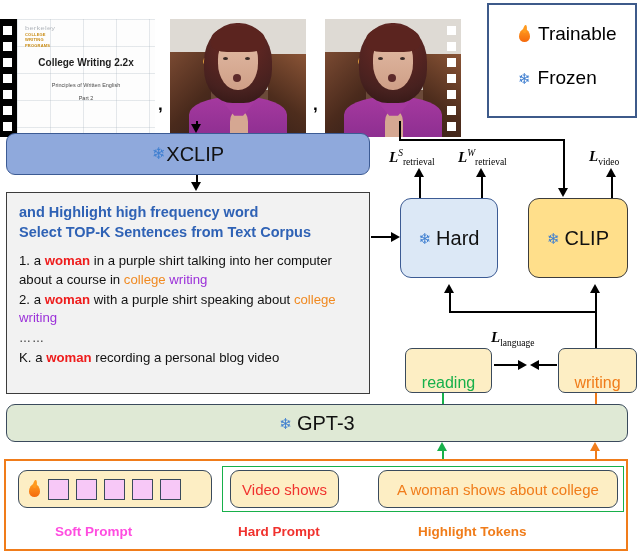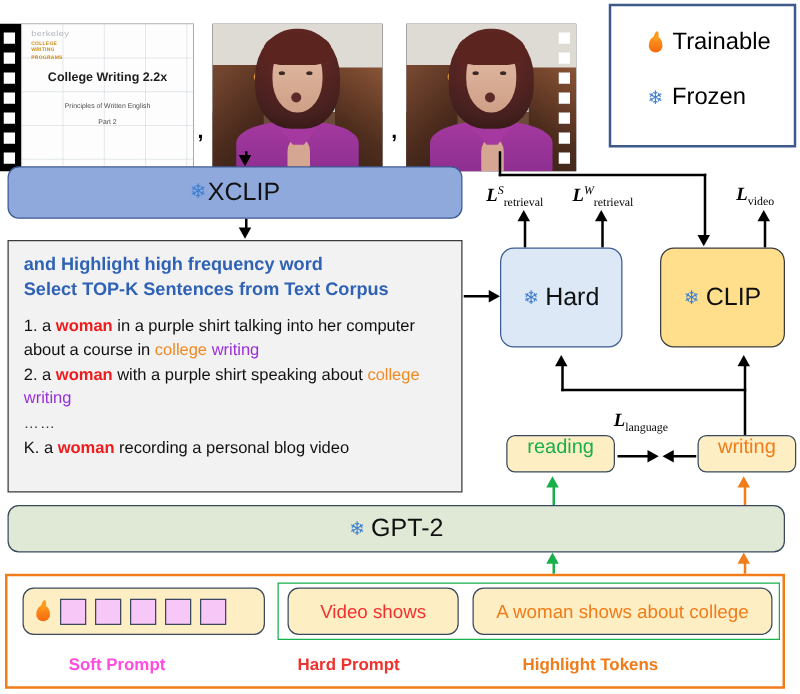--- a/index.html
+++ b/index.html
@@ -100,22 +100,22 @@
   .modname{font-size:20px;color:#111;display:flex;align-items:center;gap:5px;}
   .modname .snow{font-size:15px;}
 
   .gpt2{position:absolute;left:6px;top:404px;width:622px;height:38px;
     background:#dfe9d5;border:1.8px solid #3a4a5c;border-radius:9px;
     display:flex;align-items:center;justify-content:center;box-sizing:border-box;}
   .gpt2-label{font-size:20px;color:#111;display:flex;align-items:center;gap:5px;}
   .gpt2-label .snow{font-size:15px;}
 
   
-  .tok{position:absolute;height:30px;background:#fdeec4;border:1.6px solid #3a4a5c;border-radius:7px;
-    display:flex;align-items:flex-start;justify-content:center;box-sizing:border-box;font-size:16px;}
+  .tok{position:absolute;height:45px;background:#fdeec4;border:1.6px solid #3a4a5c;border-radius:7px;
+    display:flex;align-items:flex-end;justify-content:center;box-sizing:border-box;font-size:16px;}
   .tok-reading{left:405px;top:348px;width:87px;color:#17b04a;}
   .tok-writing{left:558px;top:348px;width:79px;color:#f07c1a;}
 
   
   .loss{position:absolute;font-family:"Liberation Serif", serif;font-size:14px;color:#000;white-space:nowrap;}
   .loss .cal{font-style:italic;font-weight:bold;font-size:15px;}
   .loss sub{font-size:9.5px;font-family:Liberation Serif, serif;}
   .loss sup{font-size:9.5px;font-style:italic;}
   .lsr{left:389px;top:148px;}
   .lwr{left:458px;top:148px;}
@@ -123,21 +123,21 @@
   .llang{left:491px;top:329px;}
 
   
   .promptbox{position:absolute;left:4px;top:459px;width:624px;height:92px;
     border:2px solid #f07c1a;box-sizing:border-box;background:#fff;}
   .softbox{position:absolute;left:18px;top:470px;width:194px;height:38px;
     background:#fdeec4;border:1.6px solid #3a4a5c;border-radius:9px;box-sizing:border-box;
     display:flex;align-items:center;gap:7px;padding:0 9px;}
   .sq{width:21px;height:21px;background:#f7c8f7;border:1.4px solid #3a4a5c;box-sizing:border-box;}
   .greenbox{position:absolute;left:222px;top:466px;width:402px;height:46px;border:1.8px solid #17b04a;box-sizing:border-box;}
-  .hardtok{position:absolute;left:230px;top:470px;width:137px;height:38px;
+  .hardtok{position:absolute;left:230px;top:470px;width:109px;height:38px;
     background:#fdeec4;border:1.6px solid #3a4a5c;border-radius:9px;box-sizing:border-box;
     display:flex;align-items:center;justify-content:center;font-size:15px;color:#f0322e;}
   .gentok{position:absolute;left:378px;top:470px;width:240px;height:38px;
     background:#fdeec4;border:1.6px solid #3a4a5c;border-radius:9px;box-sizing:border-box;
     display:flex;align-items:center;justify-content:center;font-size:15px;color:#f07c1a;}
   .caption{position:absolute;font-size:13.5px;font-weight:bold;white-space:nowrap;}
   .cap-soft{left:55px;top:524px;color:#ff4de0;}
   .cap-hard{left:238px;top:524px;color:#f0322e;}
   .cap-gen{left:418px;top:524px;color:#f07c1a;}
 
@@ -333,21 +333,21 @@
 <div class="tok tok-reading">
   <span>reading</span>
 </div>
 <div class="tok tok-writing">
   <span>writing</span>
 </div>
 
 <div class="gpt2">
   <span class="gpt2-label">
     <span class="snow">❄</span>
-      <span>GPT-2</span>
+      <span>GPT-3</span>
   </span>
 </div>
 
 <div class="promptbox"></div>
 <div class="greenbox"></div>
 
 <div class="softbox">
   <span class="flame"></span>
   <span id="soft-slots" style="display:flex;gap:7px;">
       <span class="sq"></span>

